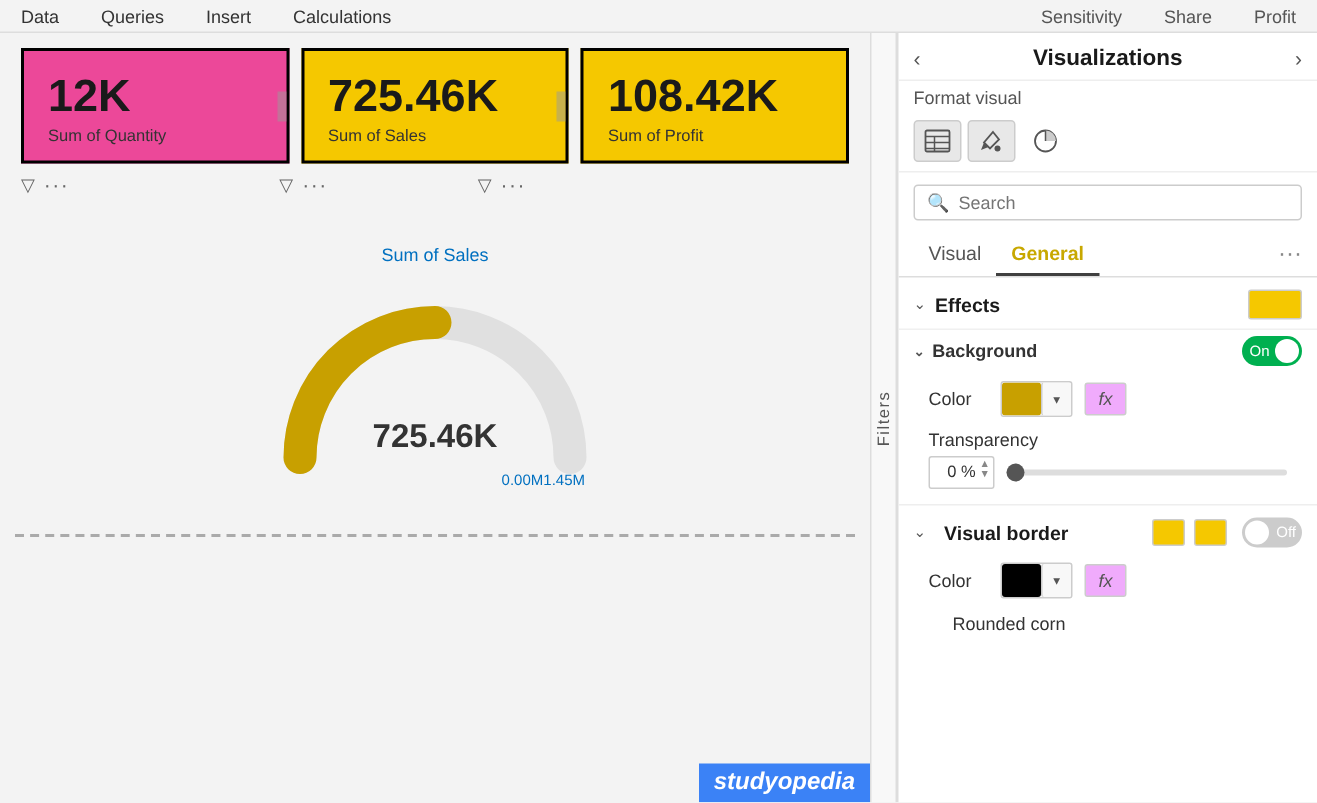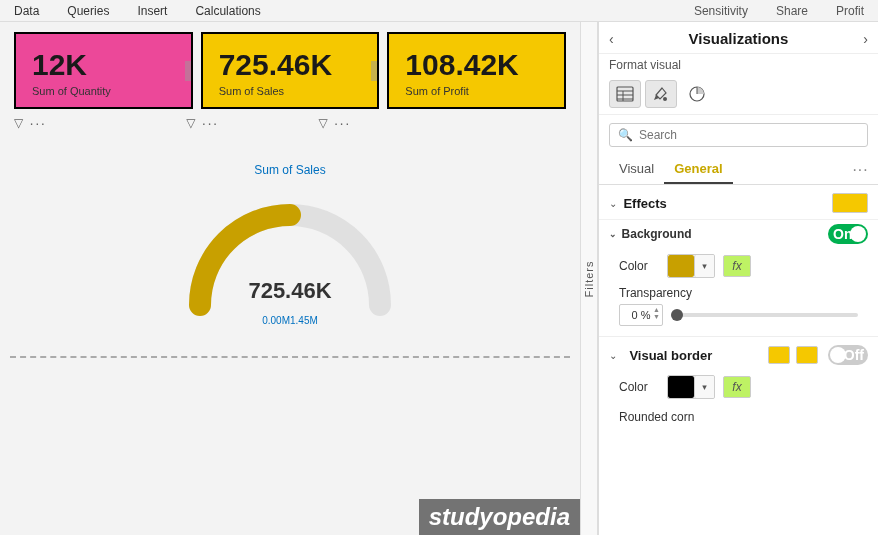--- a/index.html
+++ b/index.html
@@ -105,21 +105,21 @@
       font-size: 12px;
       color: #0070c0;
       margin-bottom: 8px;
     }
     .gauge-svg {
       width: 220px;
       height: 140px;
     }
     .gauge-labels {
       display: flex;
-      justify-content: center;
+      justify-content: flex-end;
       width: 200px;
       margin-top: -10px;
     }
     .gauge-label-left, .gauge-label-right {
       font-size: 10px;
       color: #0070c0;
     }
 
     
     .dotted-line {
@@ -299,23 +299,23 @@
       background: #fff;
       top: 2px;
     }
     .toggle-switch.on .toggle-knob {
       right: 2px;
     }
     .toggle-switch.off .toggle-knob {
       left: 2px;
     }
     .toggle-label {
-      font-size: 14px;
+      font-size: 10px;
       color: #fff;
-      font-weight: 700;
+      font-weight: 400;
       position: absolute;
     }
     .toggle-switch.on .toggle-label {
       left: 5px;
     }
     .toggle-switch.off .toggle-label {
       right: 4px;
     }
 
     
@@ -372,21 +372,21 @@
       align-items: center;
       justify-content: center;
       font-size: 9px;
       color: #555;
     }
     .fx-btn {
       width: 28px;
       height: 22px;
       border: 1px solid #ccc;
       border-radius: 2px;
-      background: #bef264;
+      background: #f0abfc;
       cursor: pointer;
       display: flex;
       align-items: center;
       justify-content: center;
       font-size: 12px;
       color: #555;
       font-style: italic;
     }
 
     
@@ -471,23 +471,23 @@
       background: #f5c800;
       border: 1px solid #ccc;
       border-radius: 2px;
     }
 
     
     .watermark {
       position: absolute;
       bottom: 0;
       right: 0;
-      background: #737373;
+      background: #3b82f6;
       color: #fff;
-      font-size: 24px;
+      font-size: 16px;
       font-weight: 700;
       padding: 4px 10px;
       font-style: italic;
     }
 
     .panel-arrow-left {
       cursor: pointer;
       font-size: 14px;
       color: #555;
     }
@@ -688,19 +688,19 @@
         <span class="color-label">Color</span>
         <div style="display:flex; align-items:center; border:1px solid #ccc; border-radius:2px; overflow:hidden;">
           <div class="color-swatch-btn" style="background:#000; border:none; width:26px; height:22px;"></div>
           <div class="color-dropdown-btn" style="border:none; border-left:1px solid #ccc;">▾</div>
         </div>
         <div class="fx-btn">
             <i>fx</i>
           </div>
       </div>
 
-      <div style="padding: 4px 10px 4px 20px;">
+      <div style="padding: 4px 10px 4px 36px;">
         <span style="font-size:12px; color:#333;">Rounded corn</span>
       </div>
 
     </div>
   </div>
 </div>
 
 </body></html>

